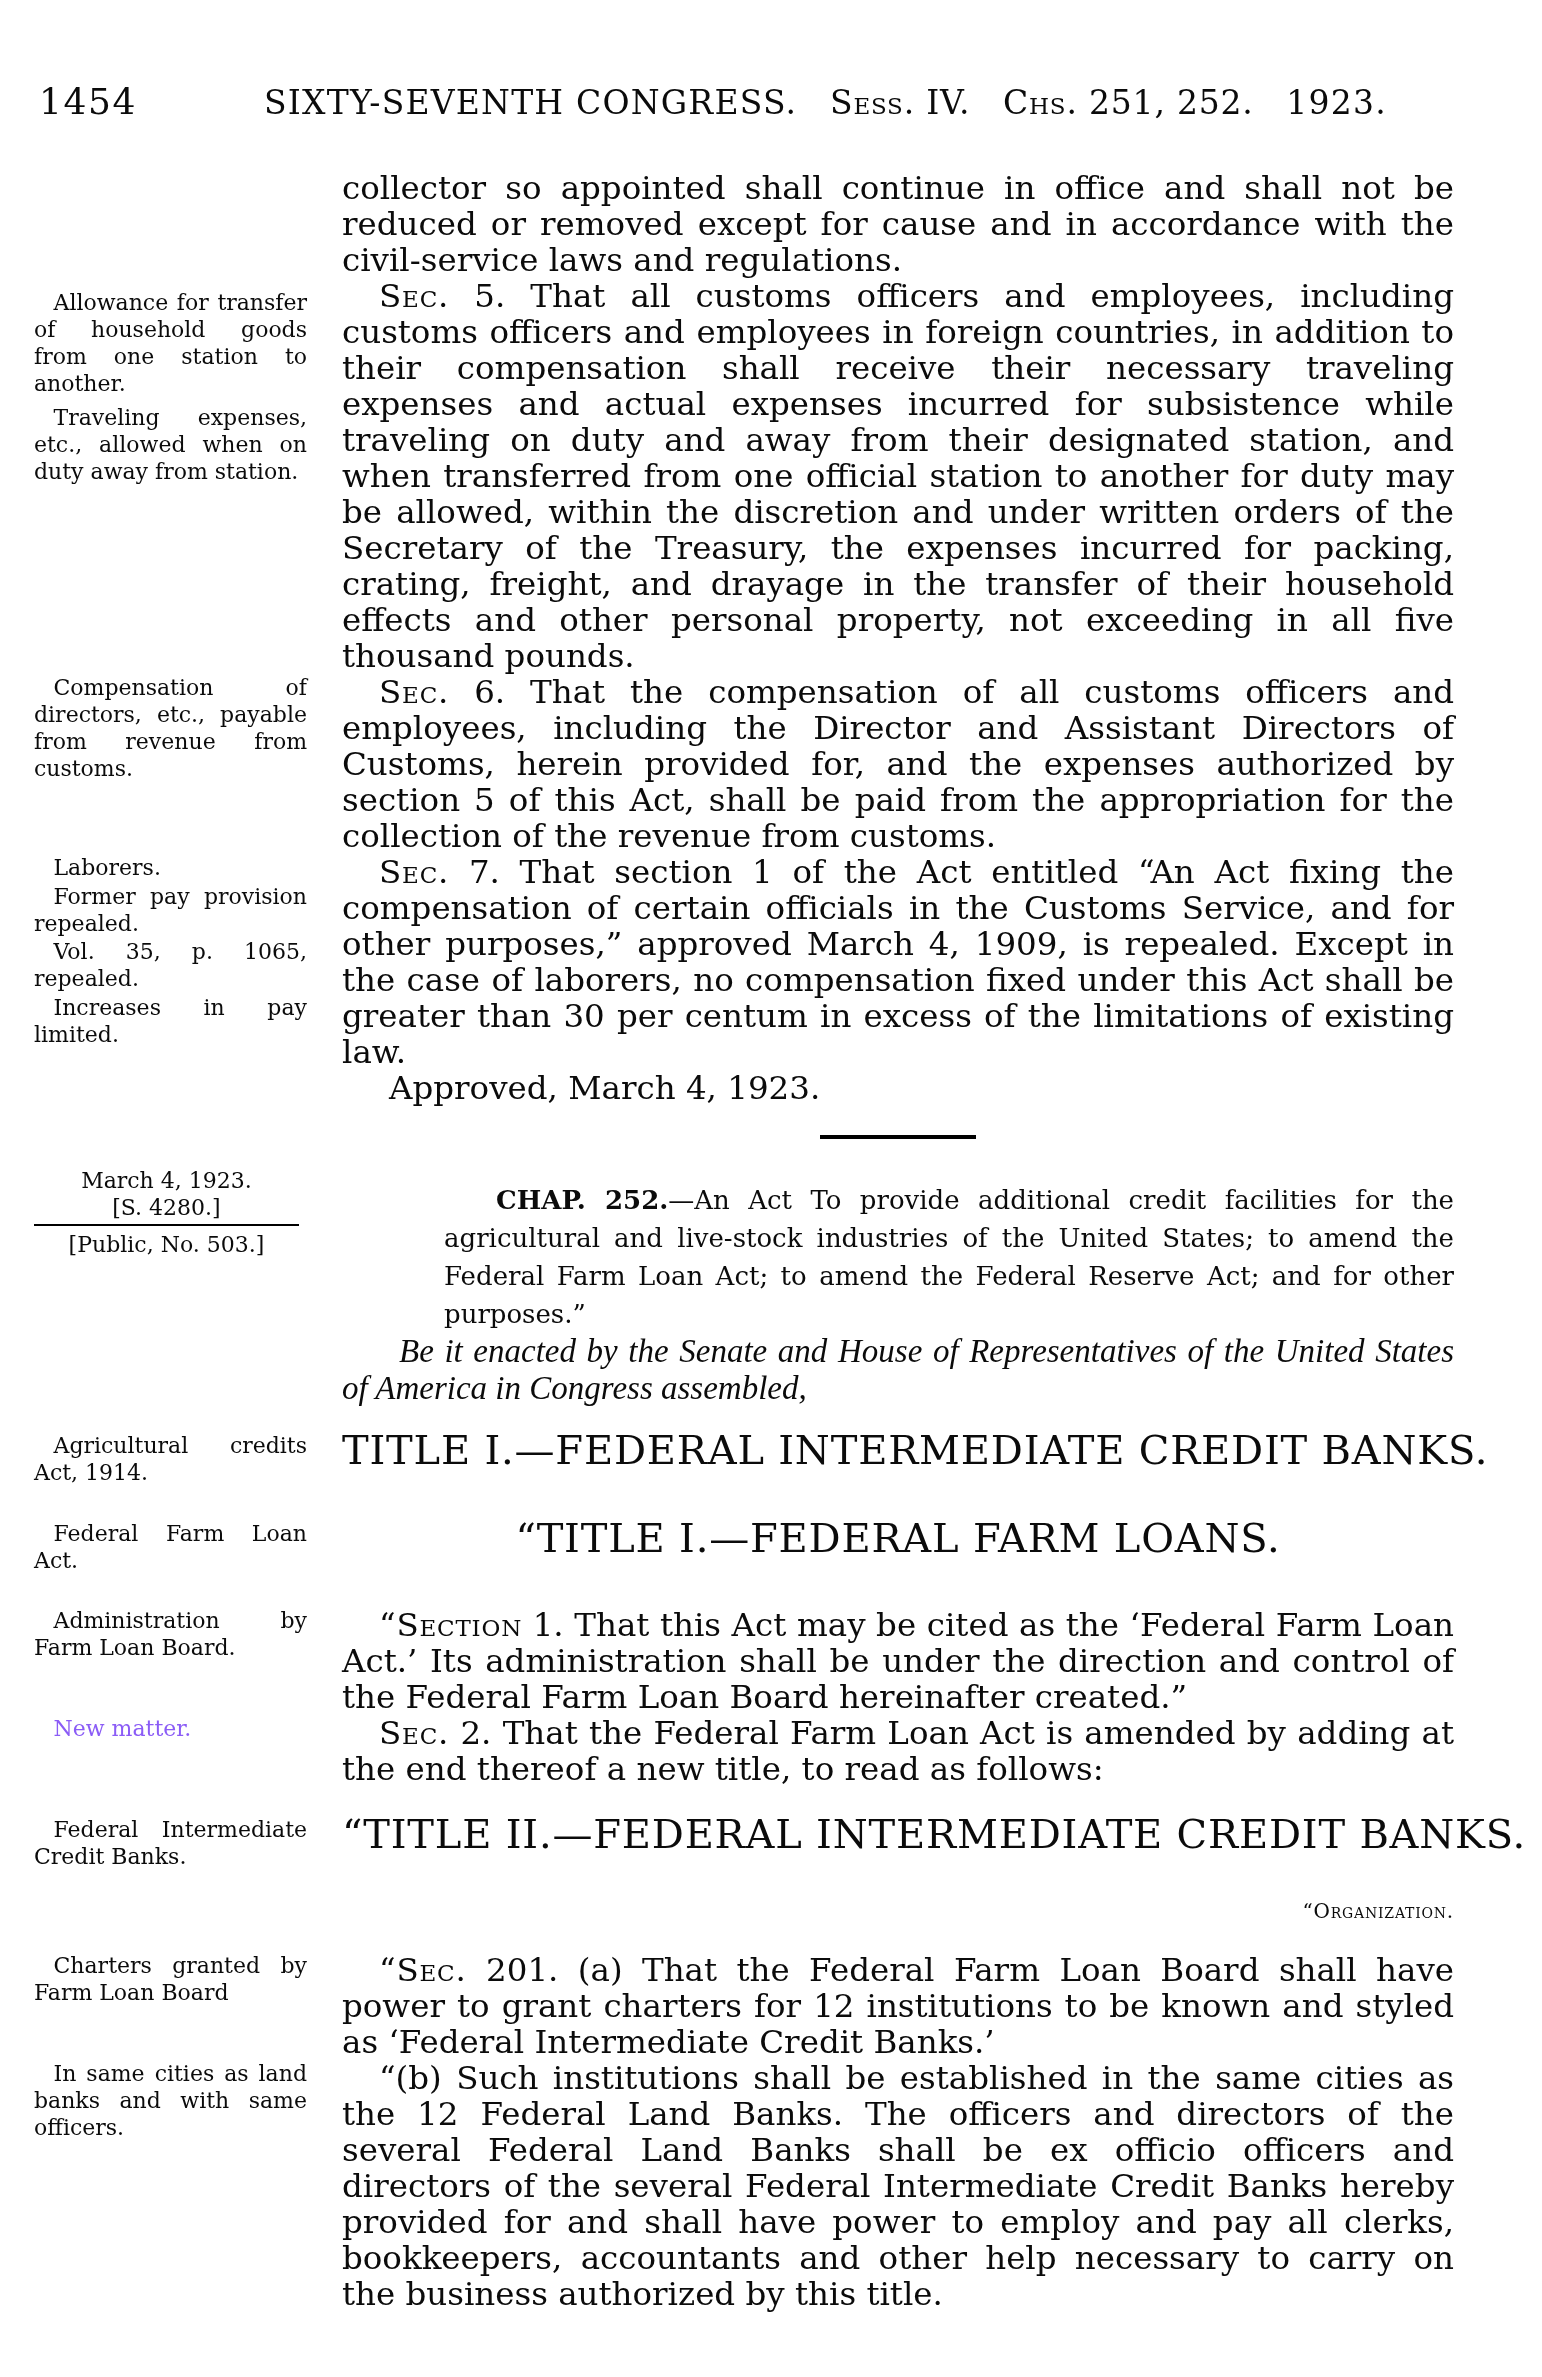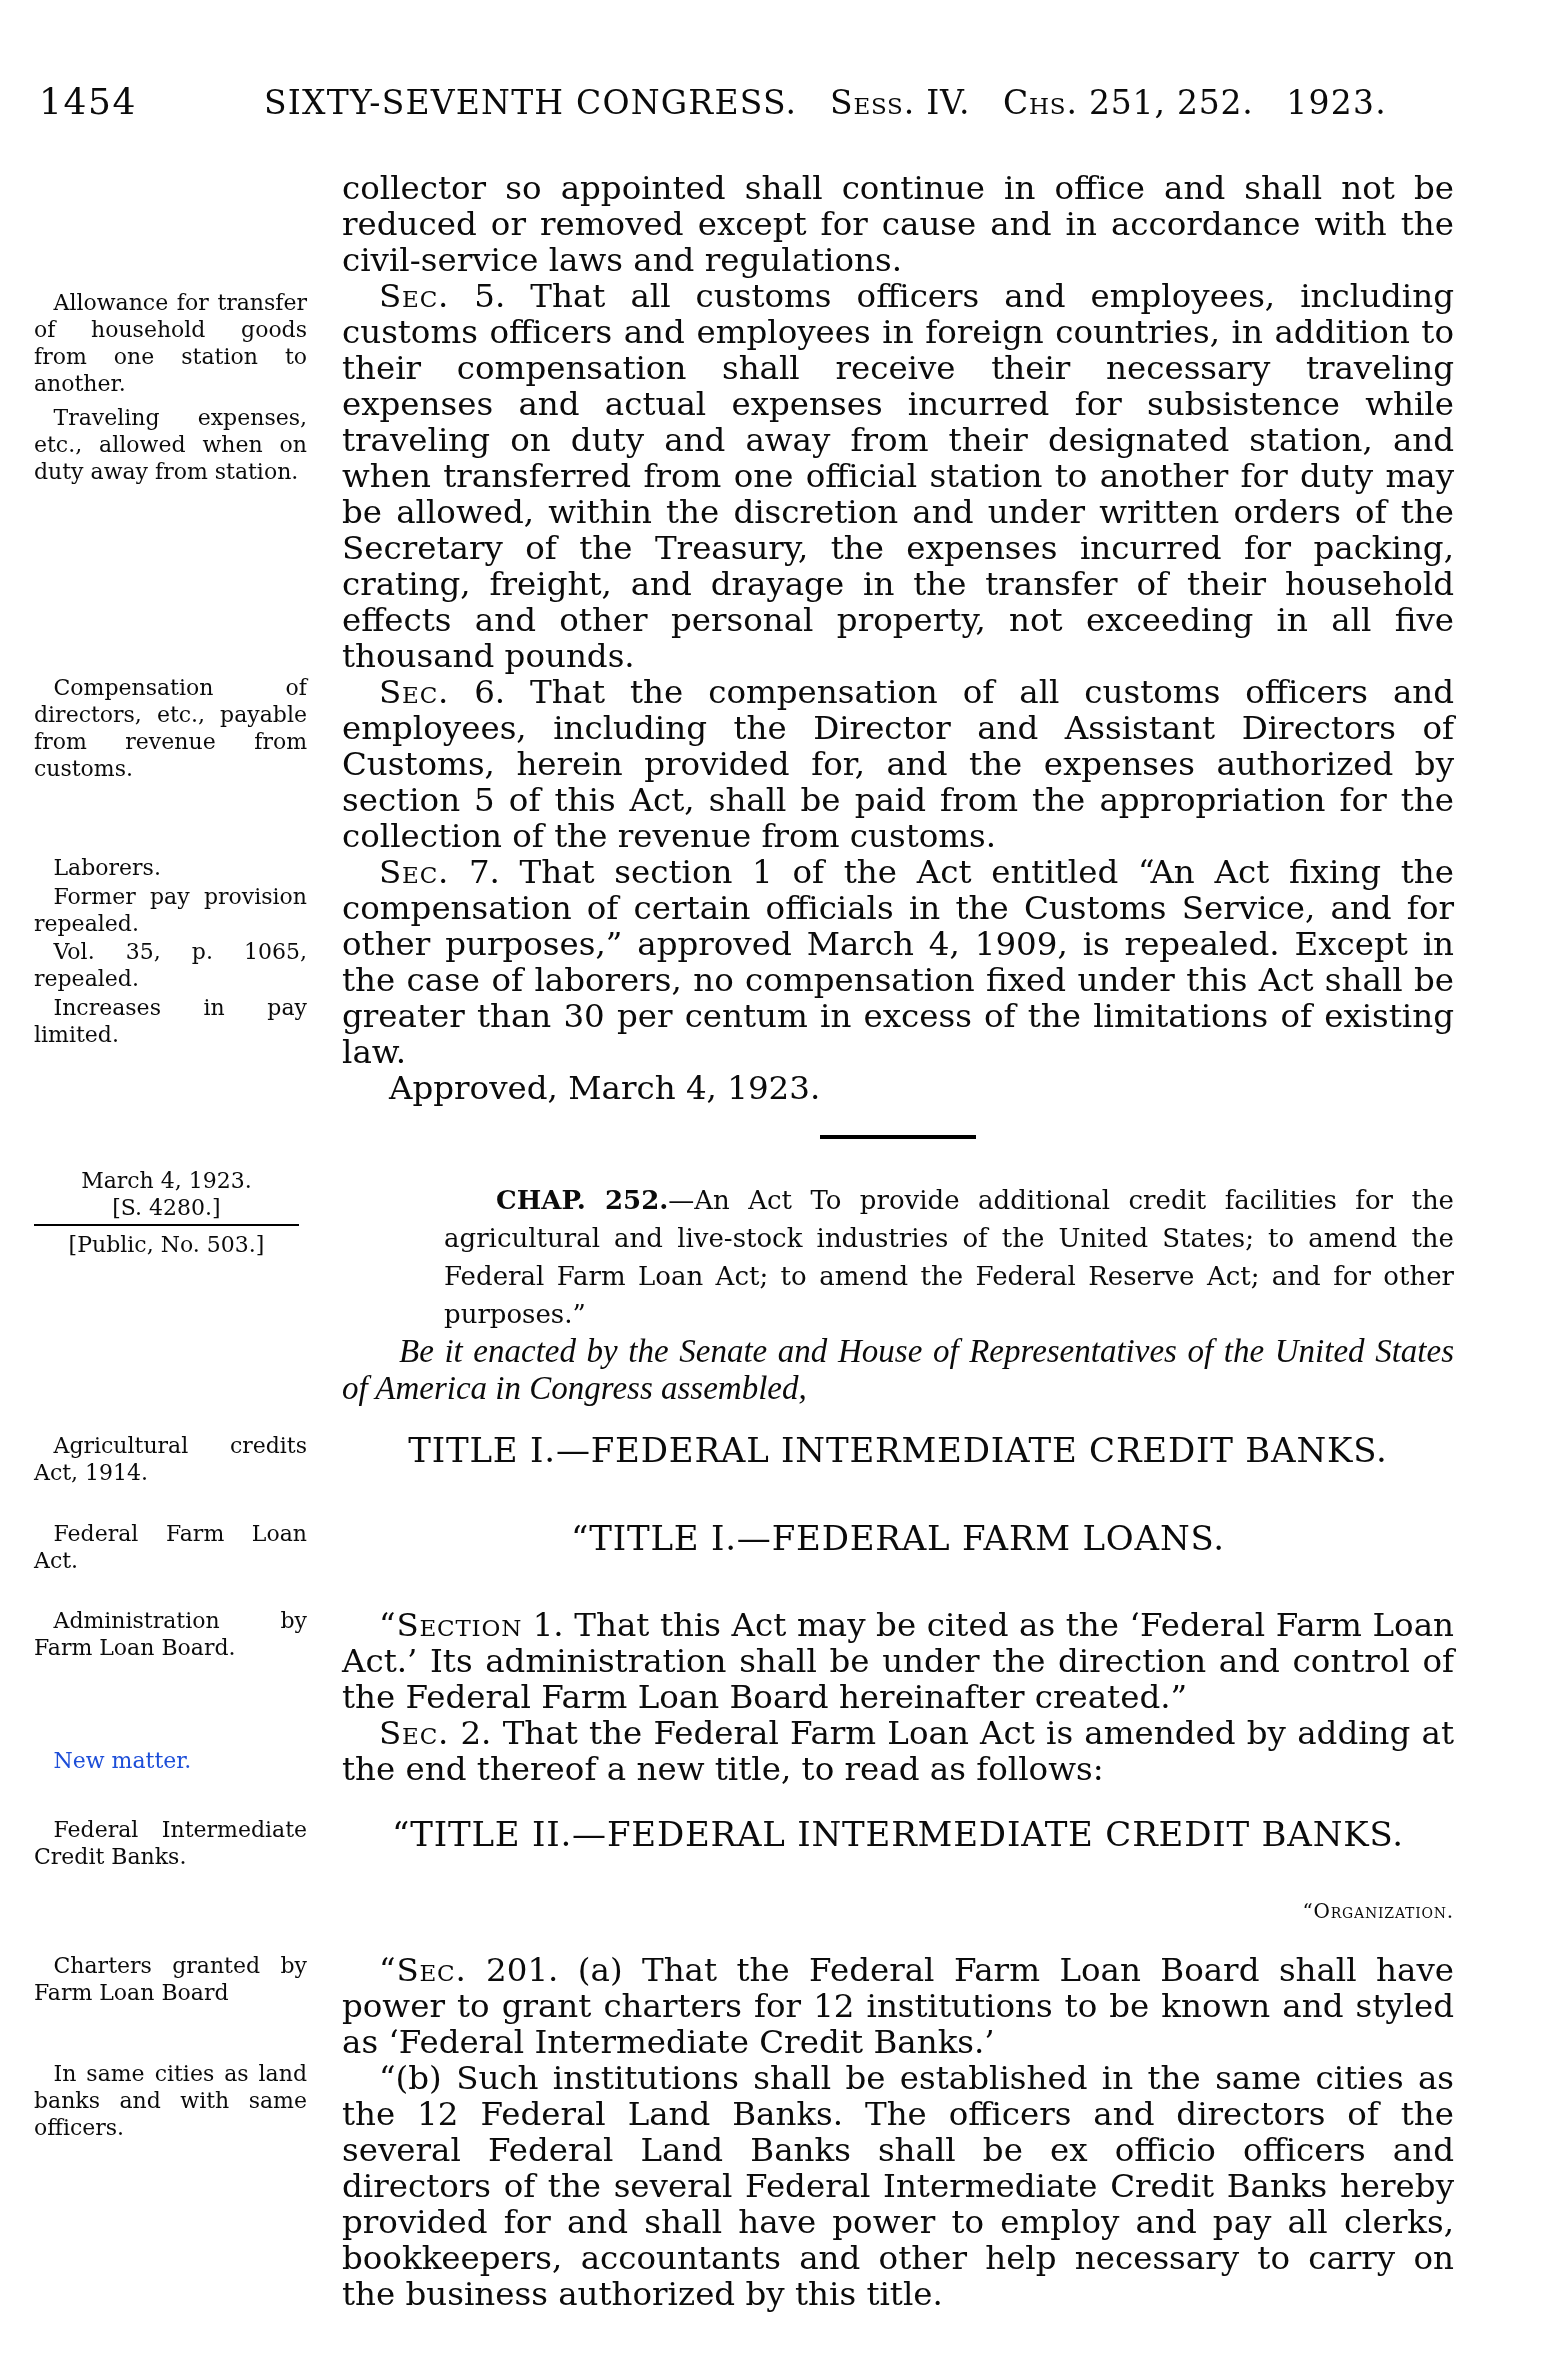--- a/index.html
+++ b/index.html
@@ -23,21 +23,21 @@
 
   
   .row { display:grid; grid-template-columns:286px 1fr;gap:22px; }
   .mcol {
     font-size:22px; line-height:27px;
     text-align:justify; box-sizing:border-box; padding-right:13px;
   }
   .mnote { text-indent:19.5px; margin:0 0 6.5px 0; }
   .mnote.tight { margin-bottom:1.6px; }
   .mt14 { margin-top:11.4px; }
-  .faint { color:#1d4ed8;margin-top:32px; }
+  .faint { color:#8b5cf6; }
 
   .main { font-size:32.5px; line-height:36px; text-align:justify; }
   .main p { margin:0; }
   .para { text-indent:37px; }
   .approved { text-indent:0; padding-left:47px; text-align:left; margin-top:1.6px; }
 
   
   .dividerwrap { margin-top:29px; }
   .divider { width:156px; height:4.1px; background:#000; margin:0 auto; }
 
@@ -52,21 +52,21 @@
   }
   .acttitle p { margin:0; text-indent:52px; }
   .b { font-weight:bold; }
 
   .enact {
     font-family:"Liberation Serif","DejaVu Serif",serif;
     font-style:italic; font-size:33px; line-height:37px;
     text-indent:57px; margin-top:23px;
   }
 
-  .h-title { text-align:center; font-size:34px; letter-spacing:0.8px; white-space:nowrap; }
+  .h-title { text-align:center; font-size:40px; letter-spacing:0.8px; white-space:nowrap; }
   .h-org { text-align:right; font-size:20px; }
   .rowH { margin-top:24.4px; }
   .rowI { margin-top:21px; }
   .rowJ { margin-top:28px; }
   .rowK { margin-top:26px; }
   .rowM { margin-top:29px; }
   .rowN { margin-top:16.3px; }
   .rowO { margin-top:23px; }
 </style>
 </head>

